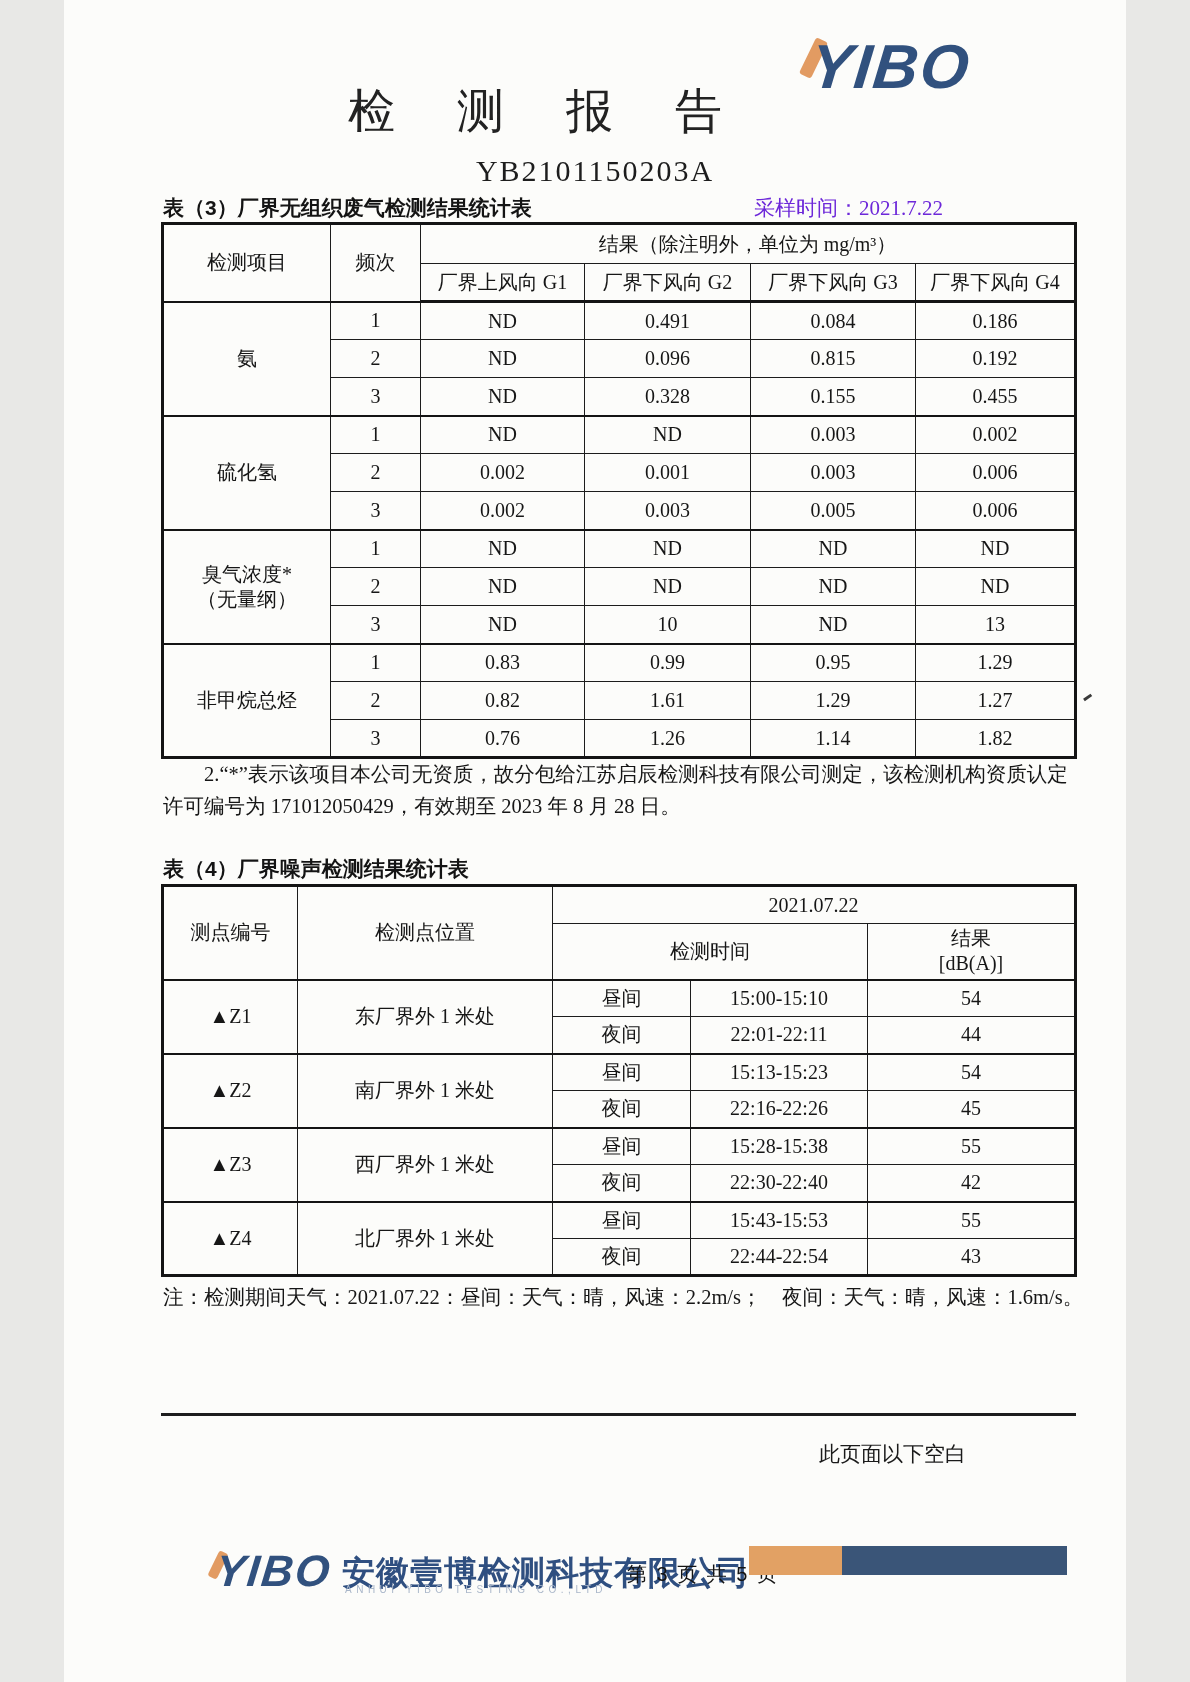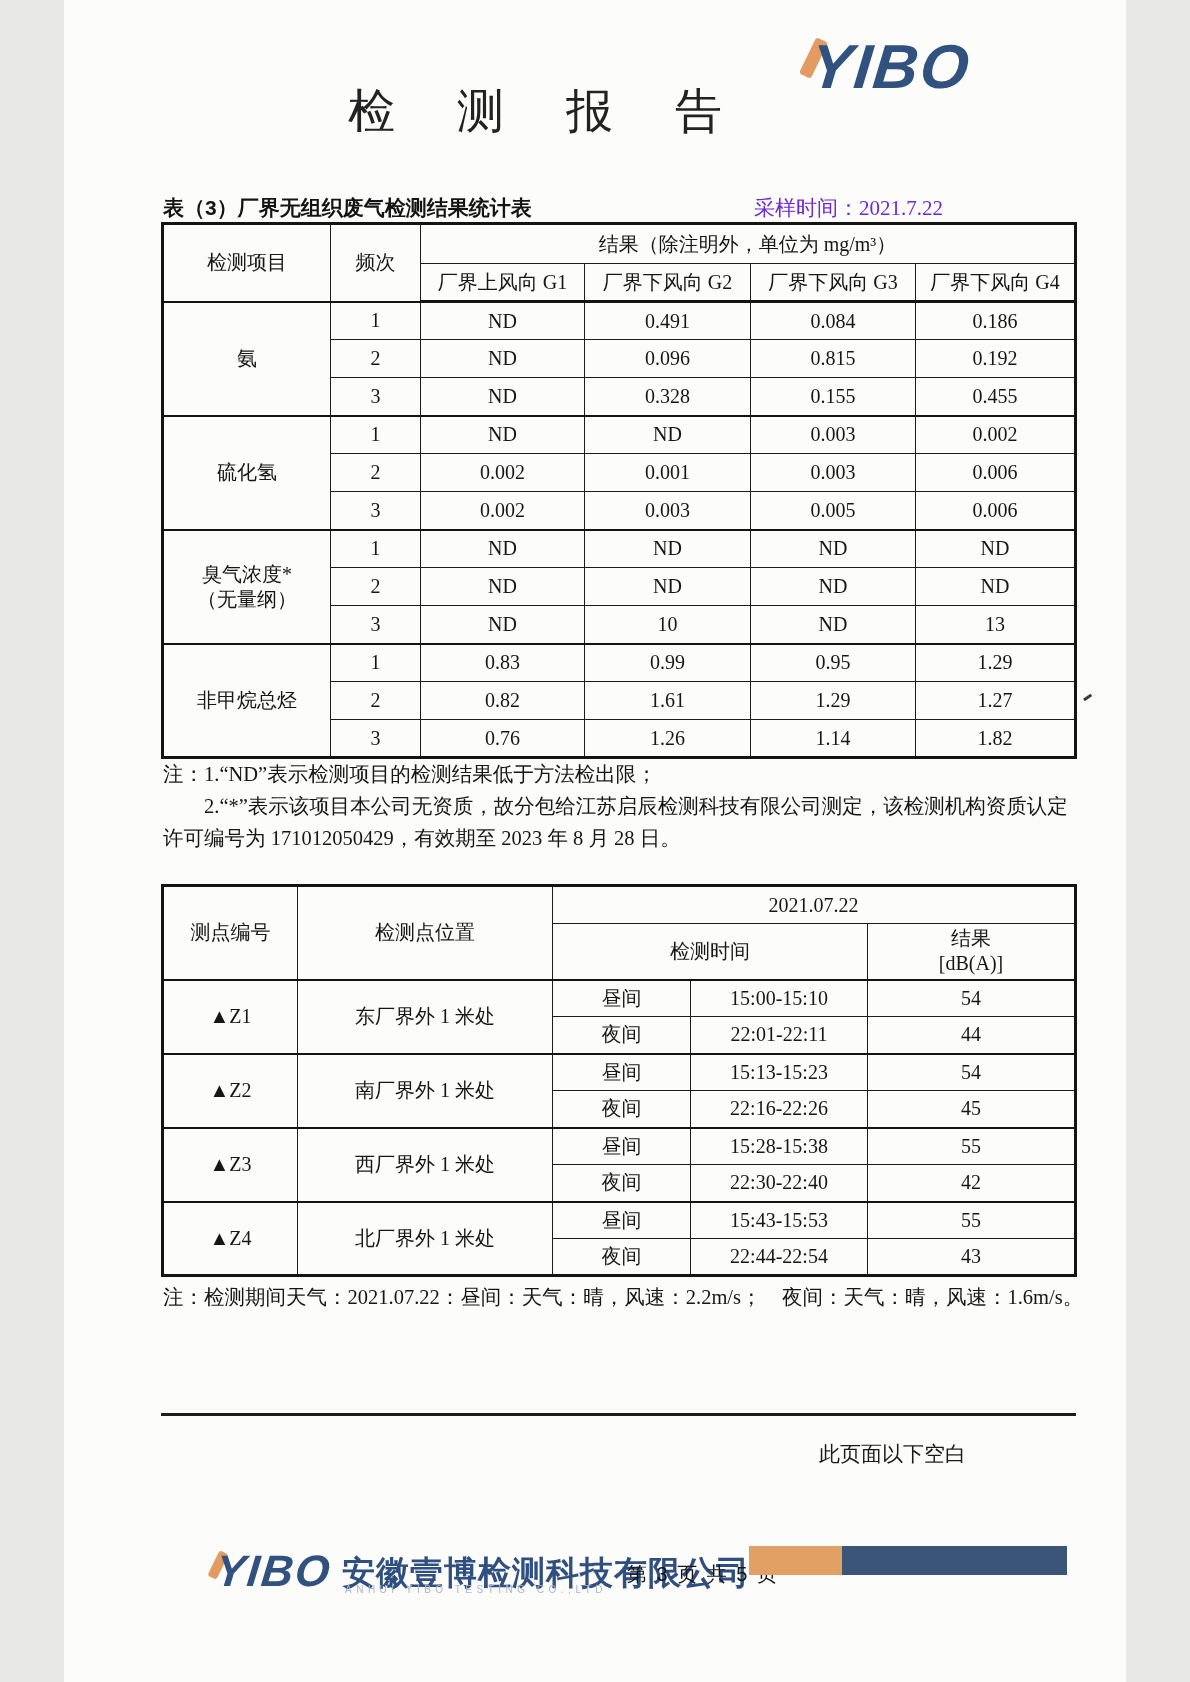--- a/index.html
+++ b/index.html
@@ -97,20 +97,21 @@
 </head>
 <body>
 
 <div class="page">
 
   <div class="doc-title">检测报告</div>
   <div class="logo logo-top">
     <span class="logo-slash"></span>
     <span class="logo-text">YIBO</span>
   </div>
+  <div class="report-no">YB2101150203A</div>
 
   <div class="caption cap3">表（3）厂界无组织废气检测结果统计表</div>
   <div class="sample-time">采样时间：2021.7.22</div>
 
   <table class="t3">
     <colgroup>
       <col style="width:168px">
         <col style="width:90px">
         <col style="width:164px">
       <col style="width:166px">
@@ -230,24 +231,24 @@
       <td>3</td>
       <td>0.76</td>
       <td>1.26</td>
       <td>1.14</td>
       <td>1.82</td>
     </tr>
   </tbody>
     </table>
 
   <div class="notes">
-    <p>注：1.“ND”表示检测项目的检测结果低于方法检出限；</p>
     <p class="indent">2.“*”表示该项目本公司无资质，故分包给江苏启辰检测科技有限公司测定，该检测机构资质认定许可编号为 171012050429，有效期至 2023 年 8 月 28 日。</p>
   </div>
 
+  <div class="caption cap4">表（4）厂界噪声检测结果统计表</div>
 
   <table class="t4">
     <colgroup>
       <col style="width:135px">
         <col style="width:255px">
         <col style="width:138px">
       <col style="width:177px">
         <col style="width:208px">
     </colgroup>
     <tbody>

